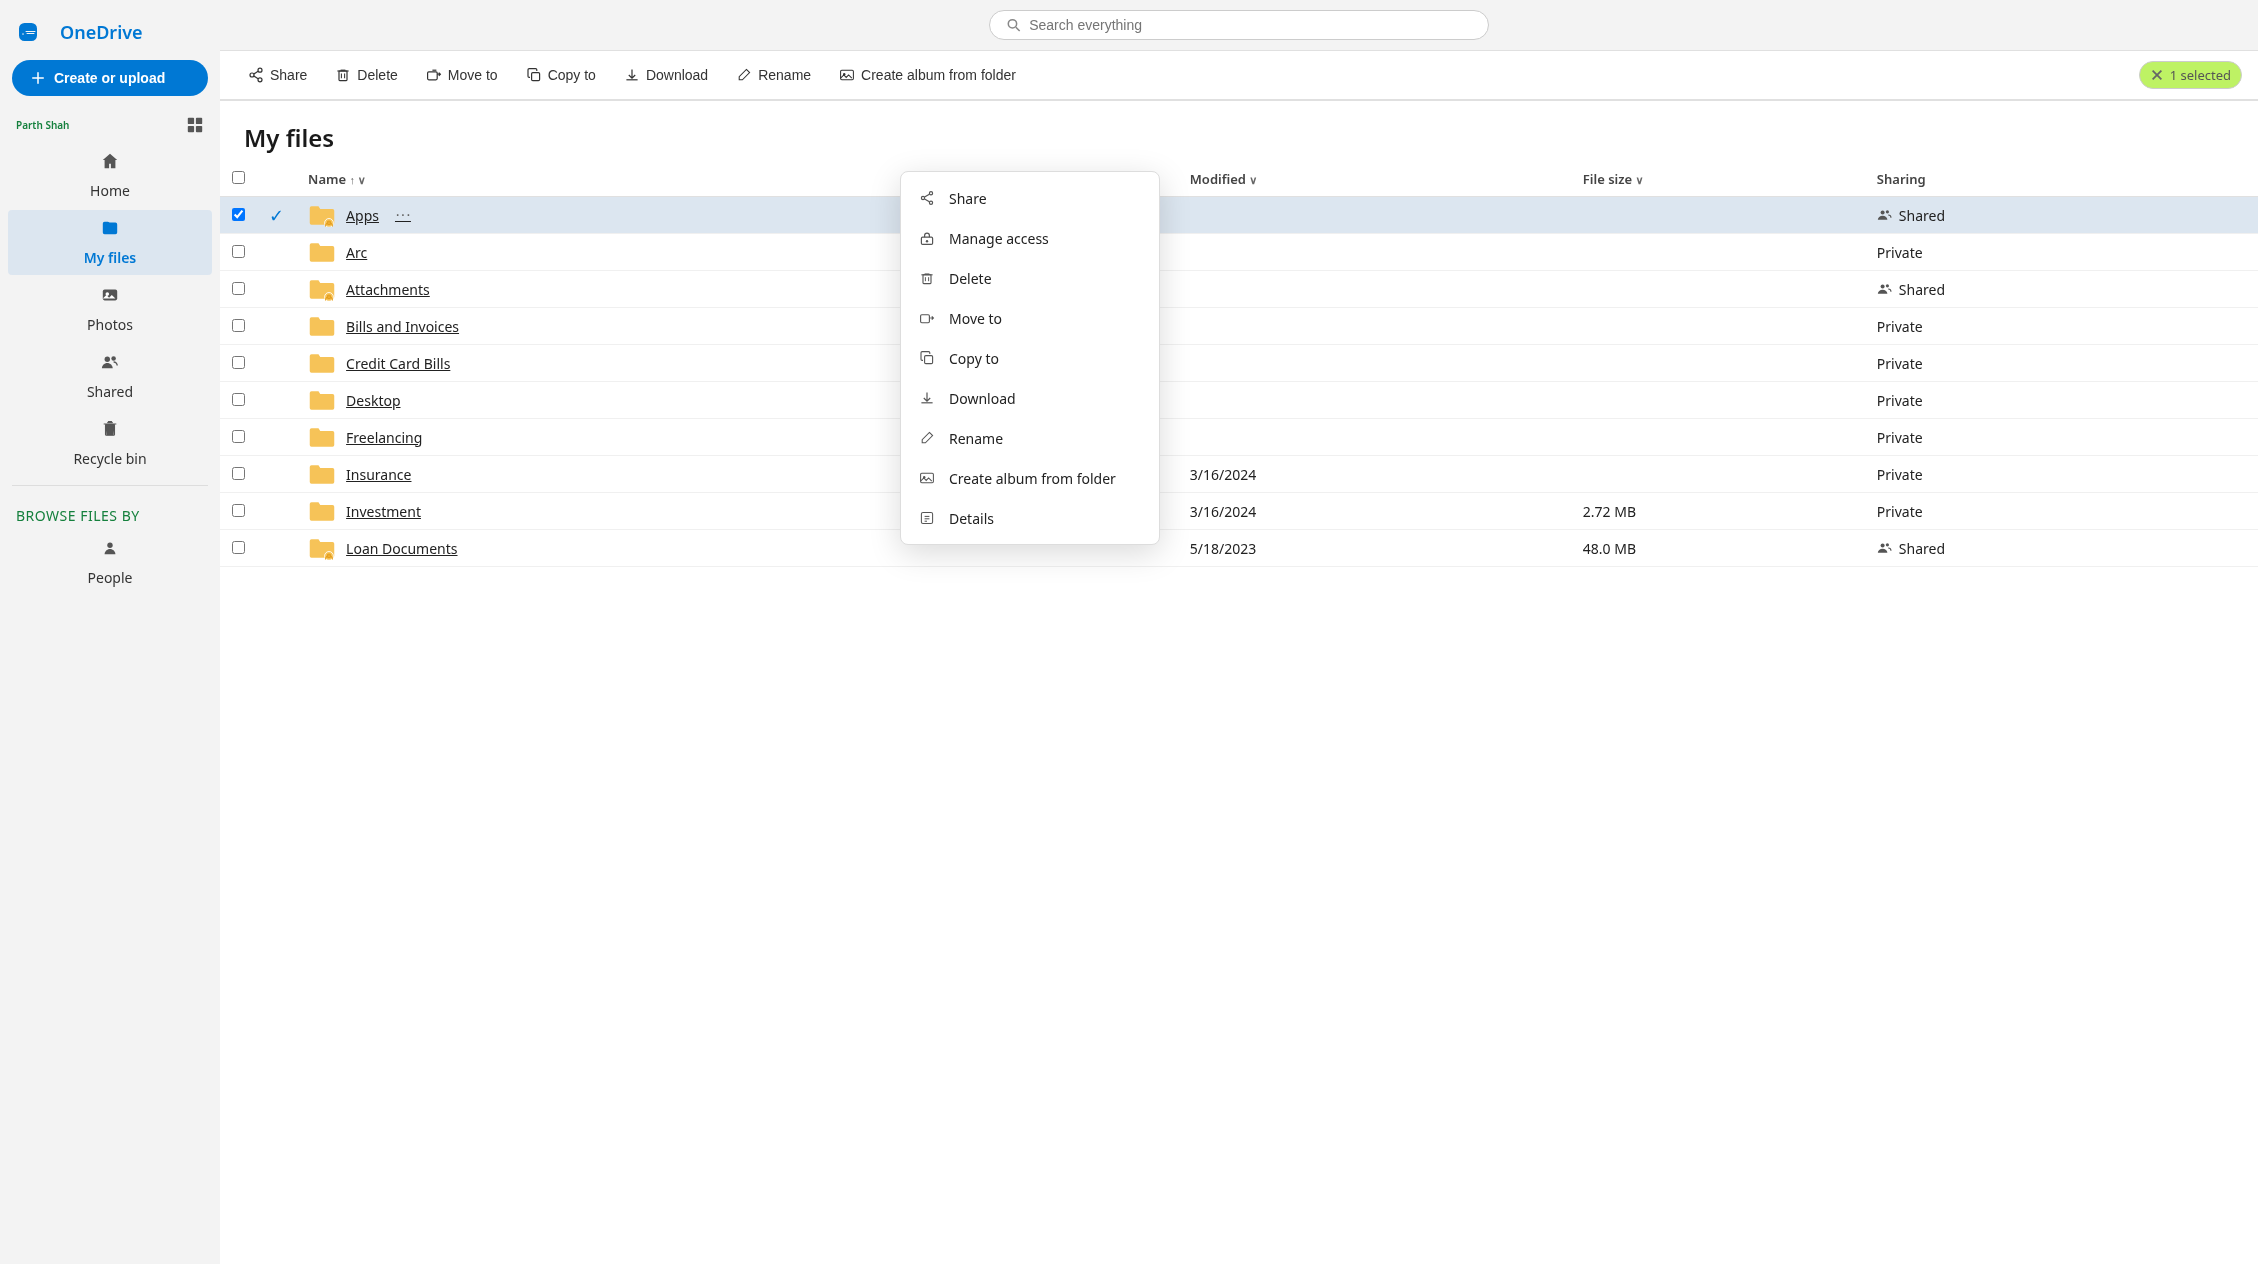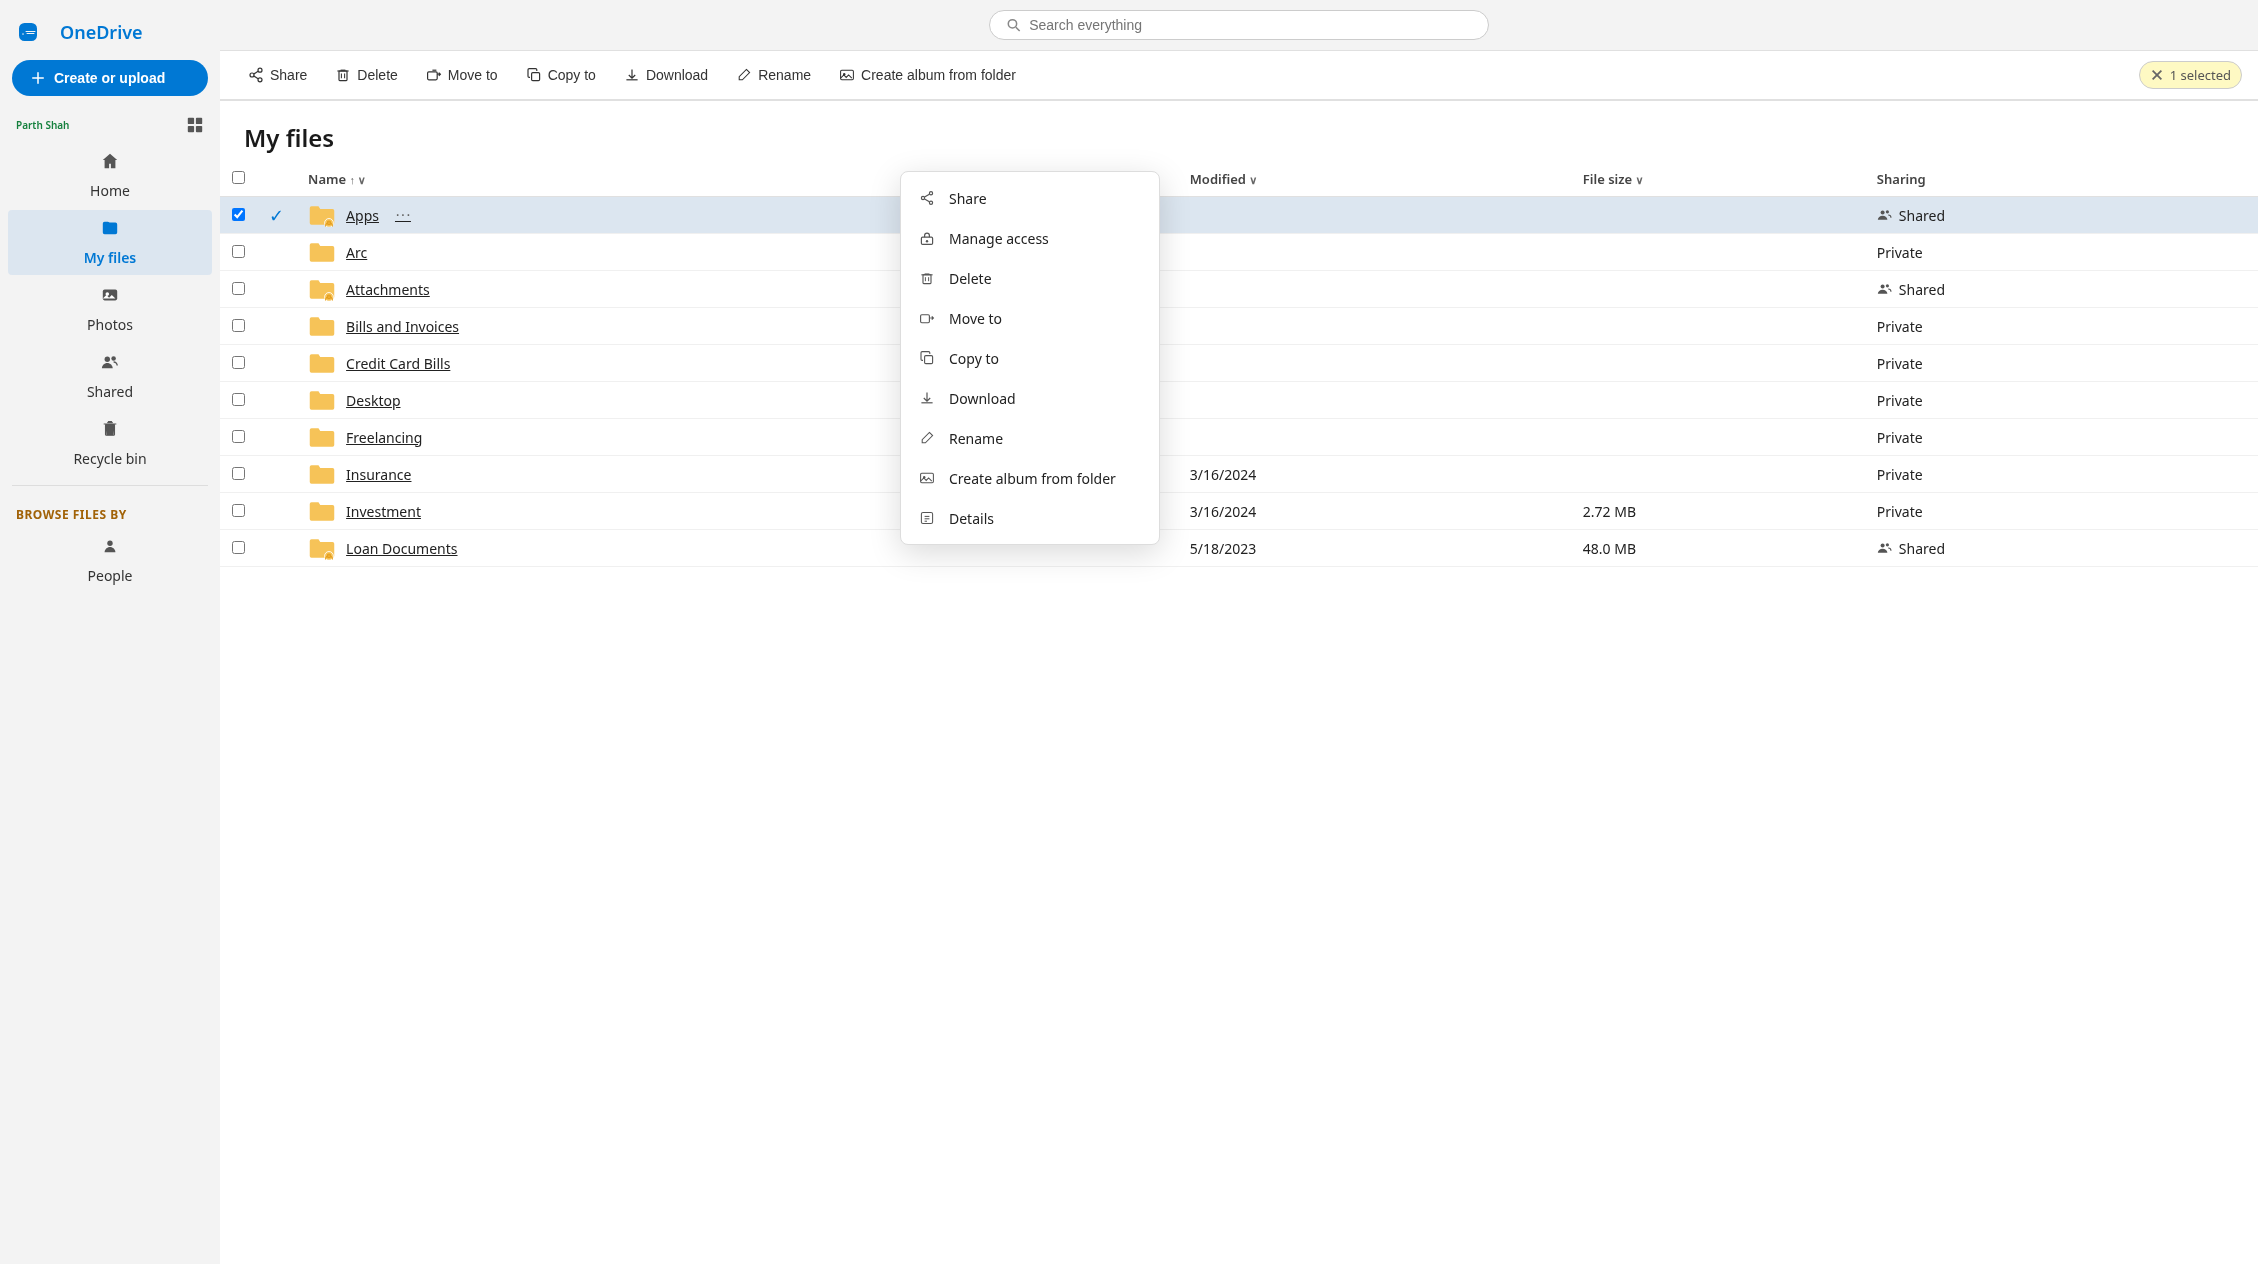--- a/index.html
+++ b/index.html
@@ -83,23 +83,23 @@
       height: 20px;
       display: flex;
       align-items: center;
       justify-content: center;
       color: #555;
       flex-shrink: 0;
     }
     .nav-item.active .nav-icon { color: #0078d4; }
     .nav-section-label {
       padding: 12px 16px 4px 16px;
-      font-size: 12px;
-      font-weight: 700;
-      color: #a16207;
+      font-size: 14px;
+      font-weight: 400;
+      color: #15803d;
       text-transform: uppercase;
       letter-spacing: 0.5px;
     }
     .sidebar-separator {
       height: 1px;
       background: #ddd;
       margin: 8px 12px;
     }
 
     
@@ -168,21 +168,21 @@
       display: flex;
       align-items: center;
       gap: 8px;
     }
     .selected-badge {
       display: flex;
       align-items: center;
       gap: 6px;
       font-size: 13px;
       color: #555;
-      background: #fef9c3;
+      background: #bef264;
       border: 1px solid #ccc;
       border-radius: 14px;
       padding: 4px 10px;
     }
 
     
     .content {
       flex: 1;
       overflow-y: auto;
       background: white;

